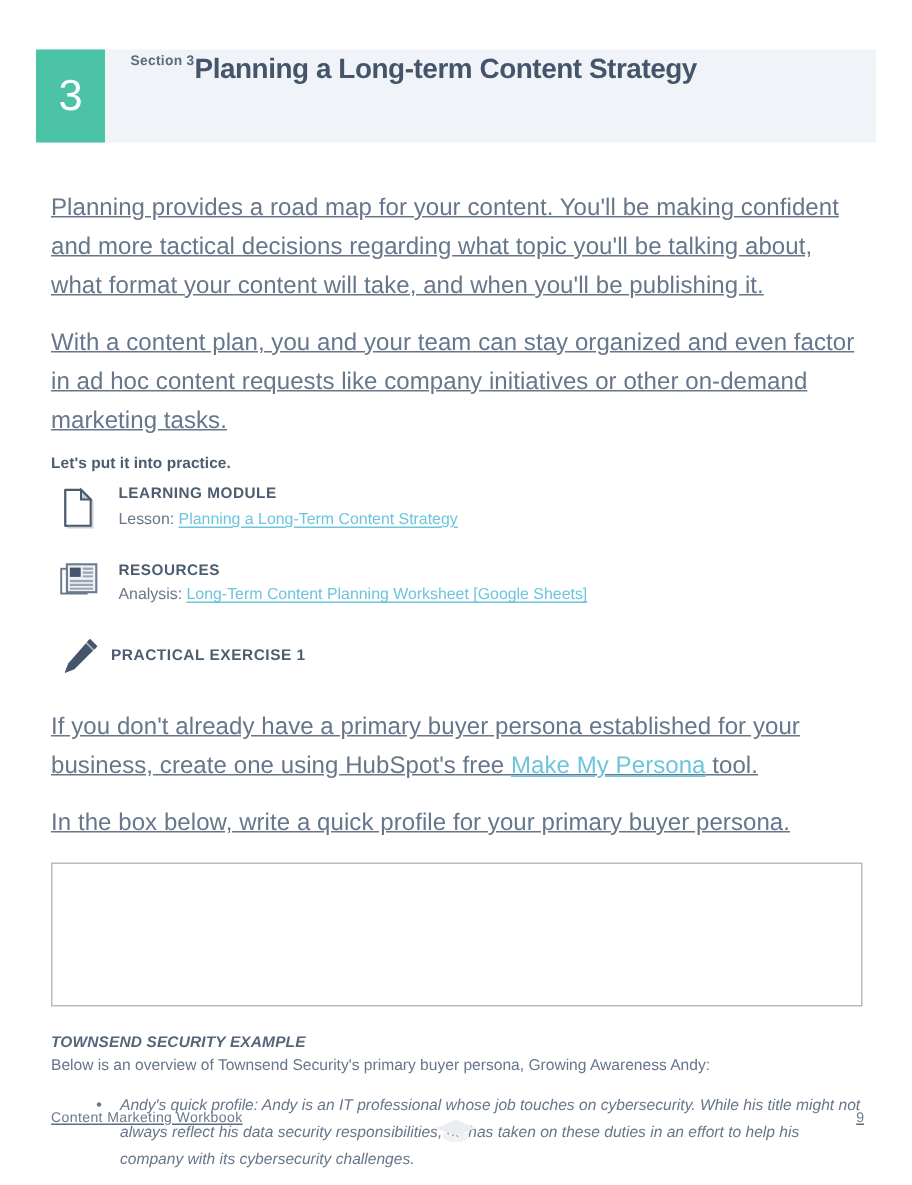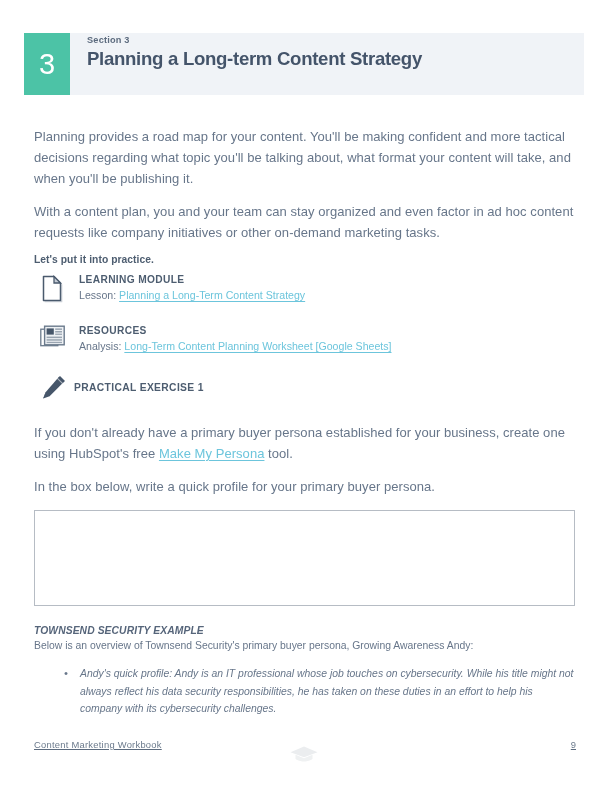--- a/index.html
+++ b/index.html
@@ -44,22 +44,22 @@
   .section-number {
     color: #ffffff;
     font-size: 29px;
     font-weight: 400;
     line-height: 1;
     letter-spacing: 0px;
   }
   .section-header-text {
     padding-left: 17px;
     display: flex;
-    flex-direction: column;
-    justify-content: flex-start;
+    flex-direction: row;
+    justify-content: space-between;
     padding-top: 2px;
   }
   .section-eyebrow {
     font-size: 9.2px;
     font-weight: bold;
     color: #5c6b7e;
     letter-spacing: .2px;
     line-height: 1.2;
     margin-bottom: 2px;
   }
@@ -73,25 +73,26 @@
   }
 
   
   .content {
     position: absolute;
     left: 34px;
     top: 126px;
     width: 542px;
   }
   p.body {
-    font-size: 13px;
+    font-size: 16px;
     line-height: 1.62;
     color: #67768a;
     margin: 0 0 12px 0;
     letter-spacing: .05px;
+    text-decoration: underline;
   }
   p.body.tight { margin-bottom: 11px; }
   p.lead-bold {
     font-size: 10.3px;
     font-weight: bold;
     color: #4d5d70;
     margin: 5px 0 8px 0;
     letter-spacing: .05px;
   }
   a.doc-link {

